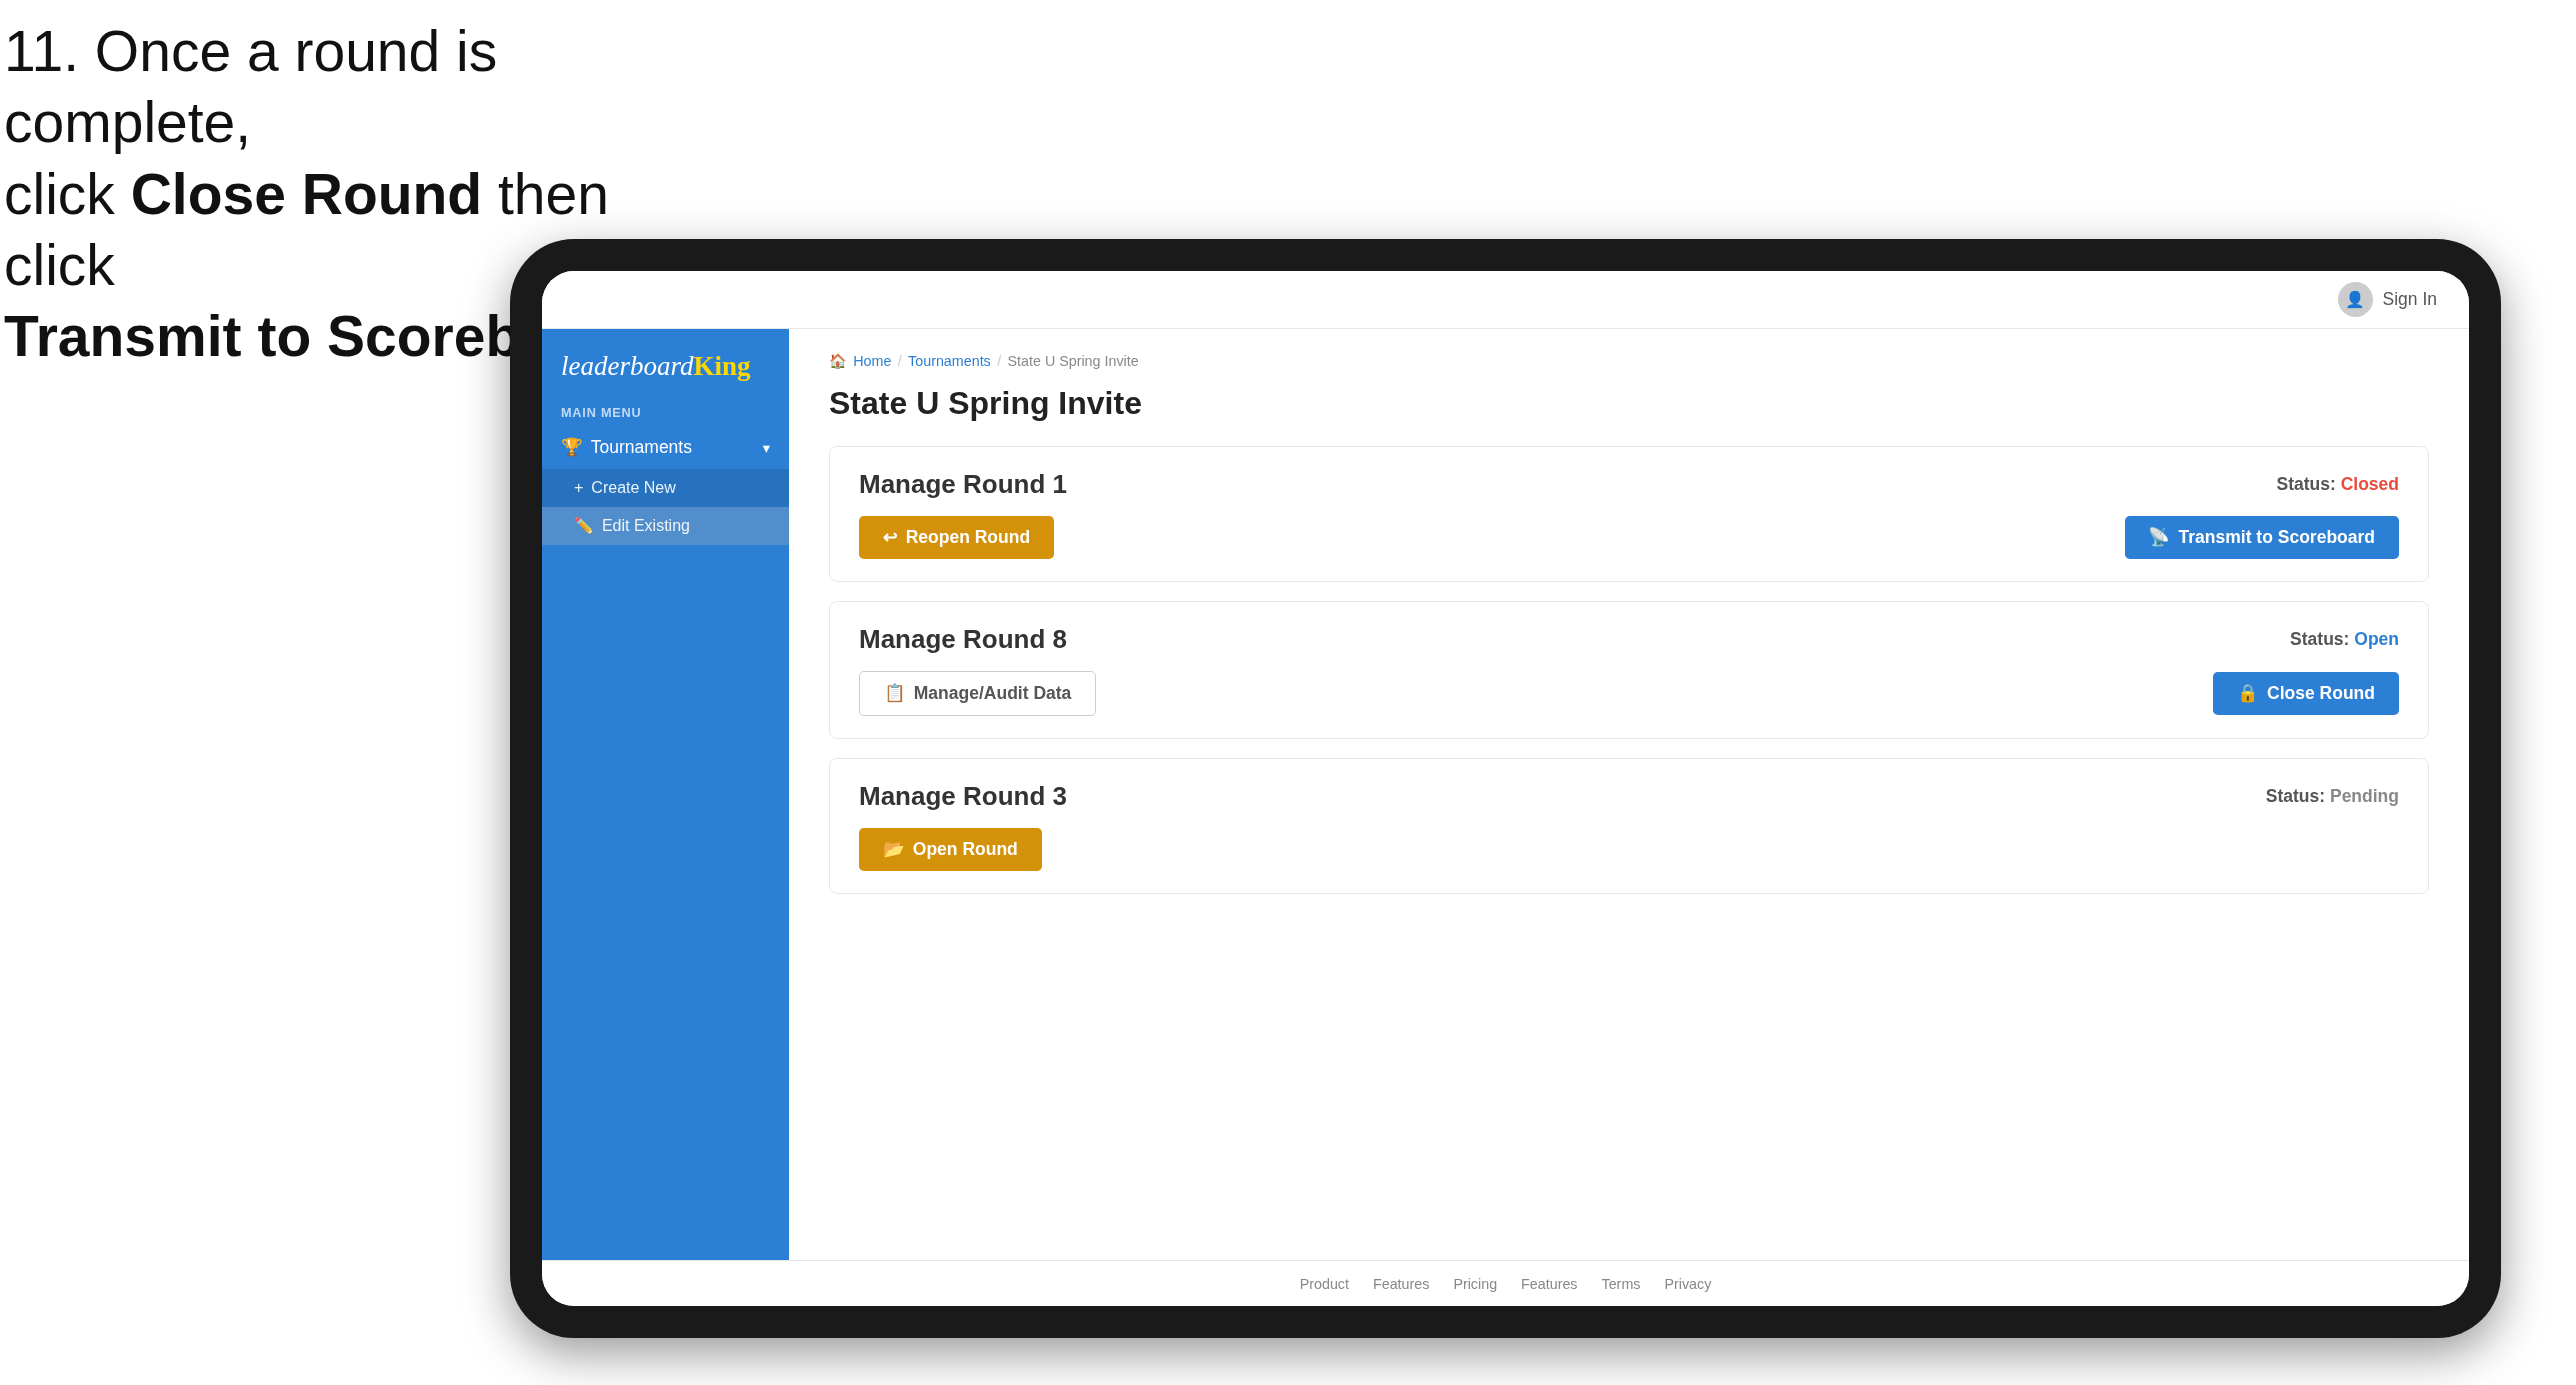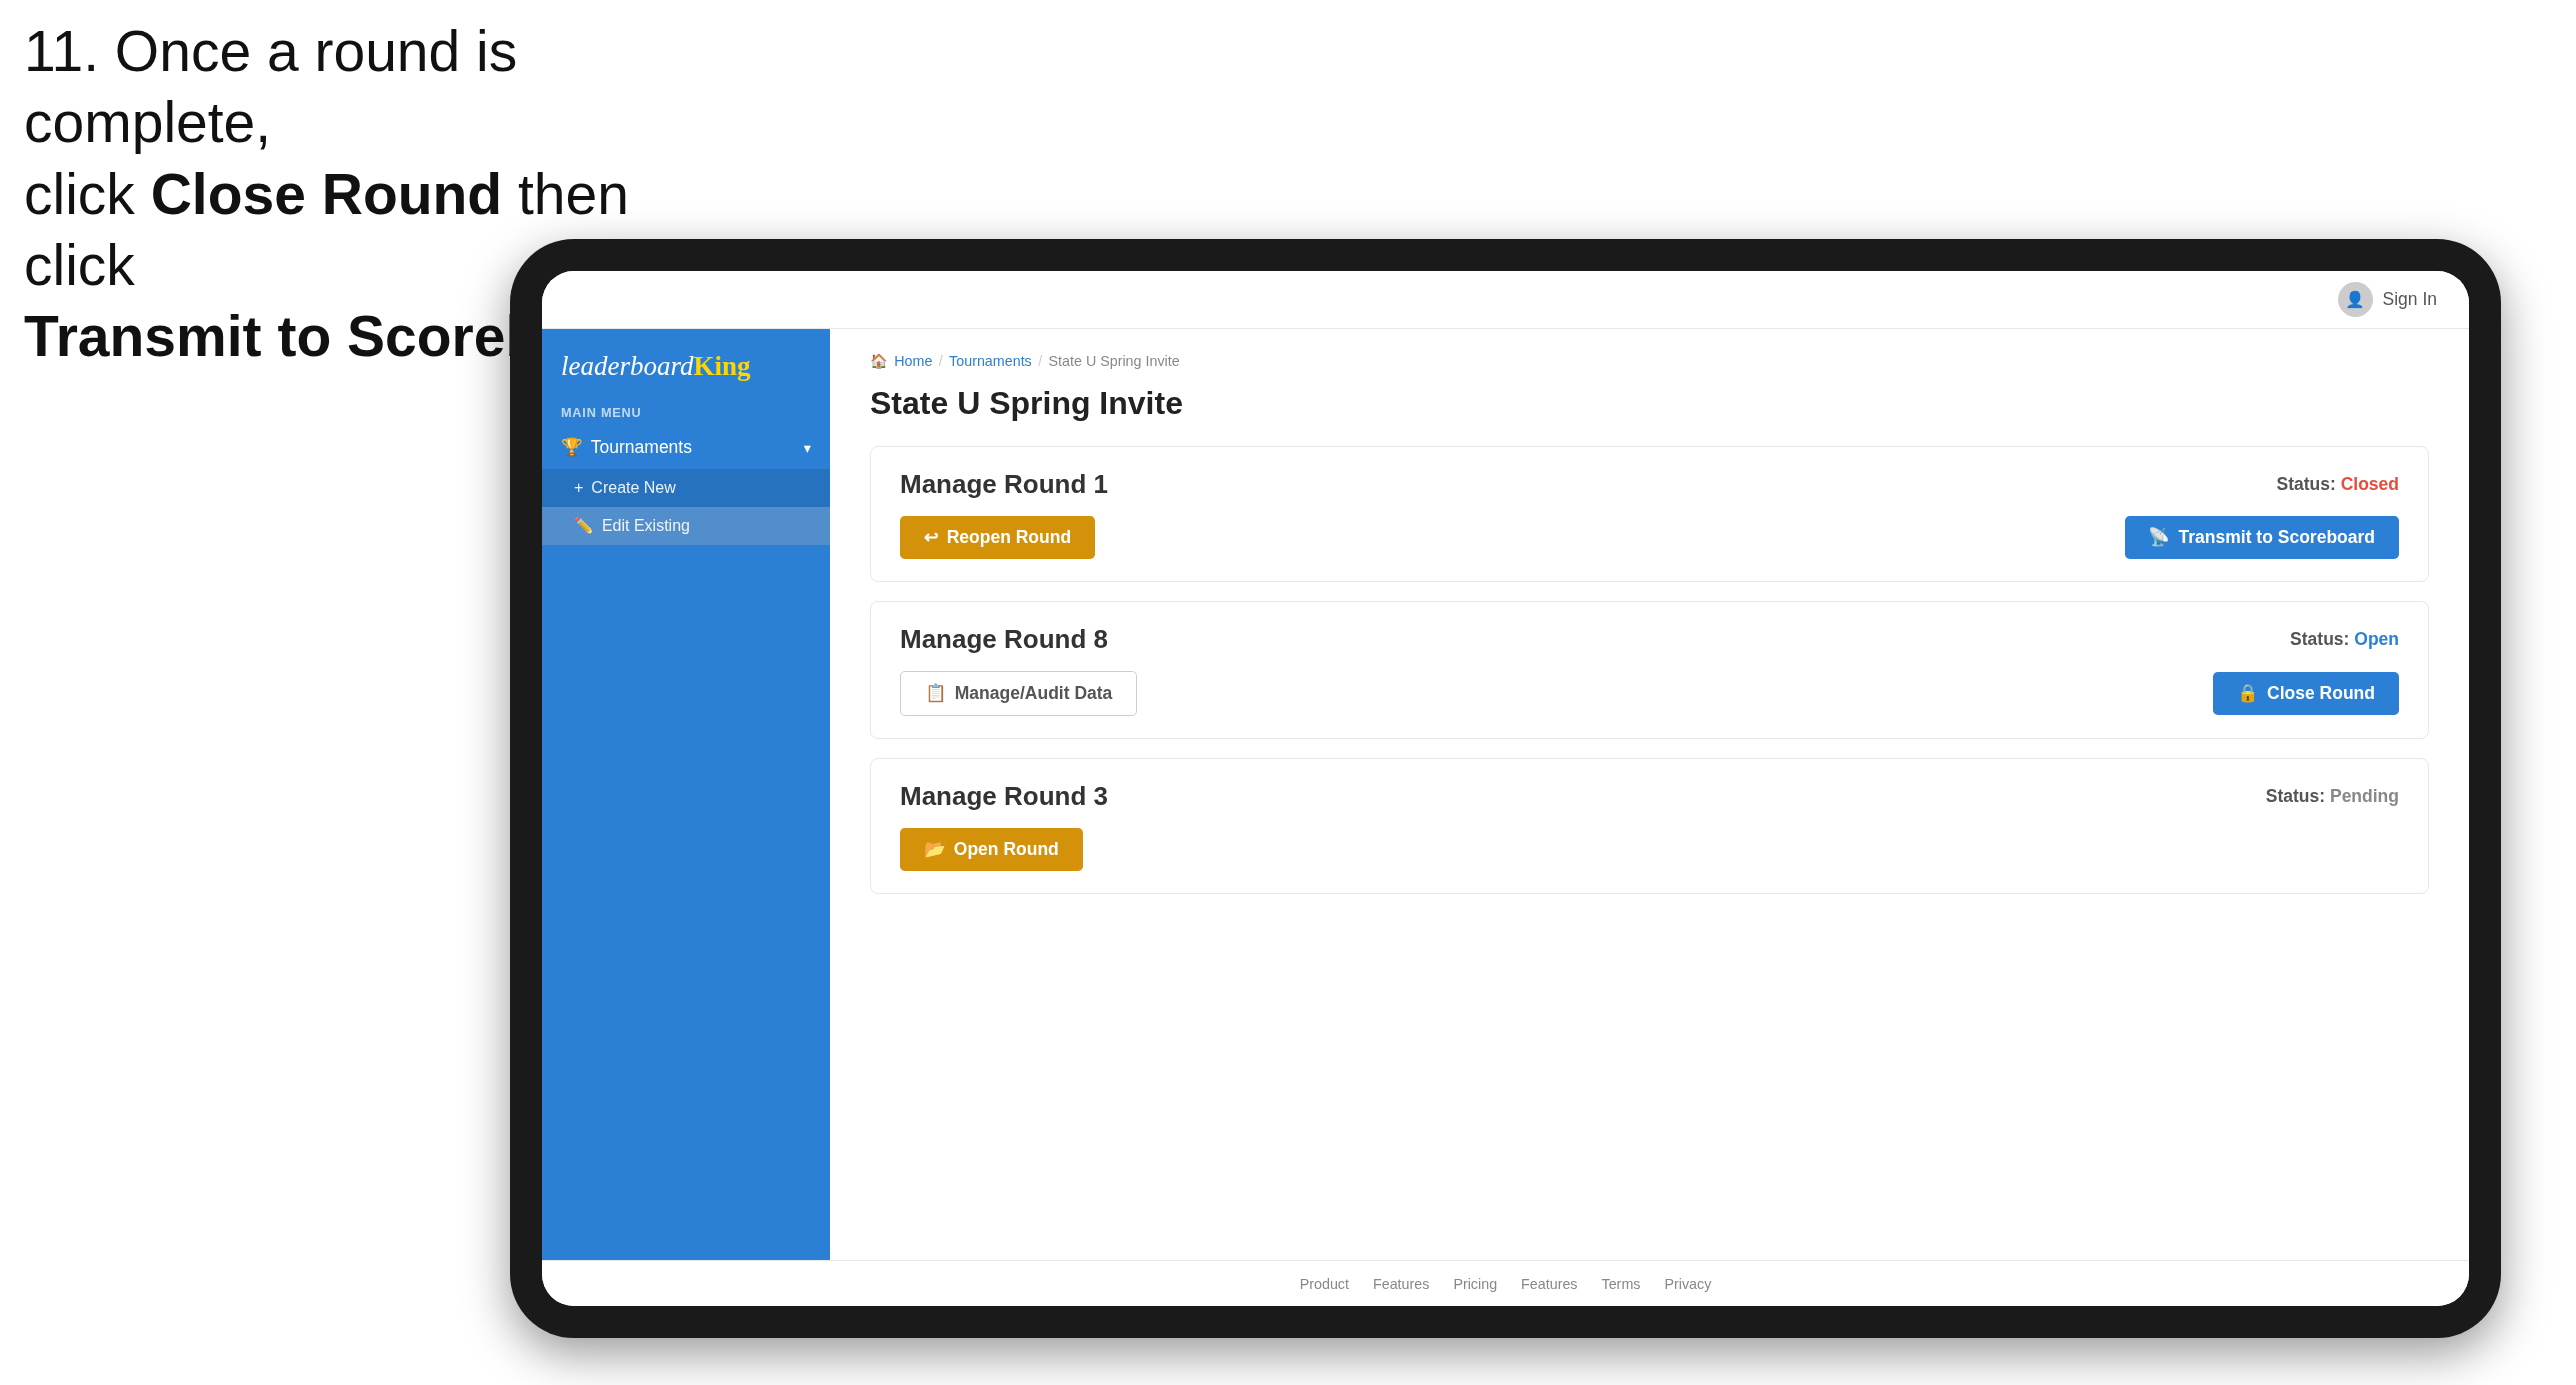--- a/index.html
+++ b/index.html
@@ -9,21 +9,21 @@
       width: 2576px;
       height: 1386px;
       position: relative;
       overflow: hidden;
     }
 
     
     .instruction-text {
       position: absolute;
       top: 16px;
-      left: 24px;
+      left: 4px;
       font-size: 57px;
       line-height: 1.25;
       color: #111;
       max-width: 717px;
     }
     .instruction-text strong {
       font-weight: 800;
     }
 
     
@@ -99,21 +99,21 @@
 
     
     .main-area {
       display: flex;
       flex: 1;
       overflow: hidden;
     }
 
     
     .sidebar {
-      width: 288px;
+      width: 247px;
       background: #2b7fd4;
       display: flex;
       flex-direction: column;
       padding: 0;
       flex-shrink: 0;
     }
 
     .logo-area {
       padding: 22px 19px 16px;
       background: #2b7fd4;

